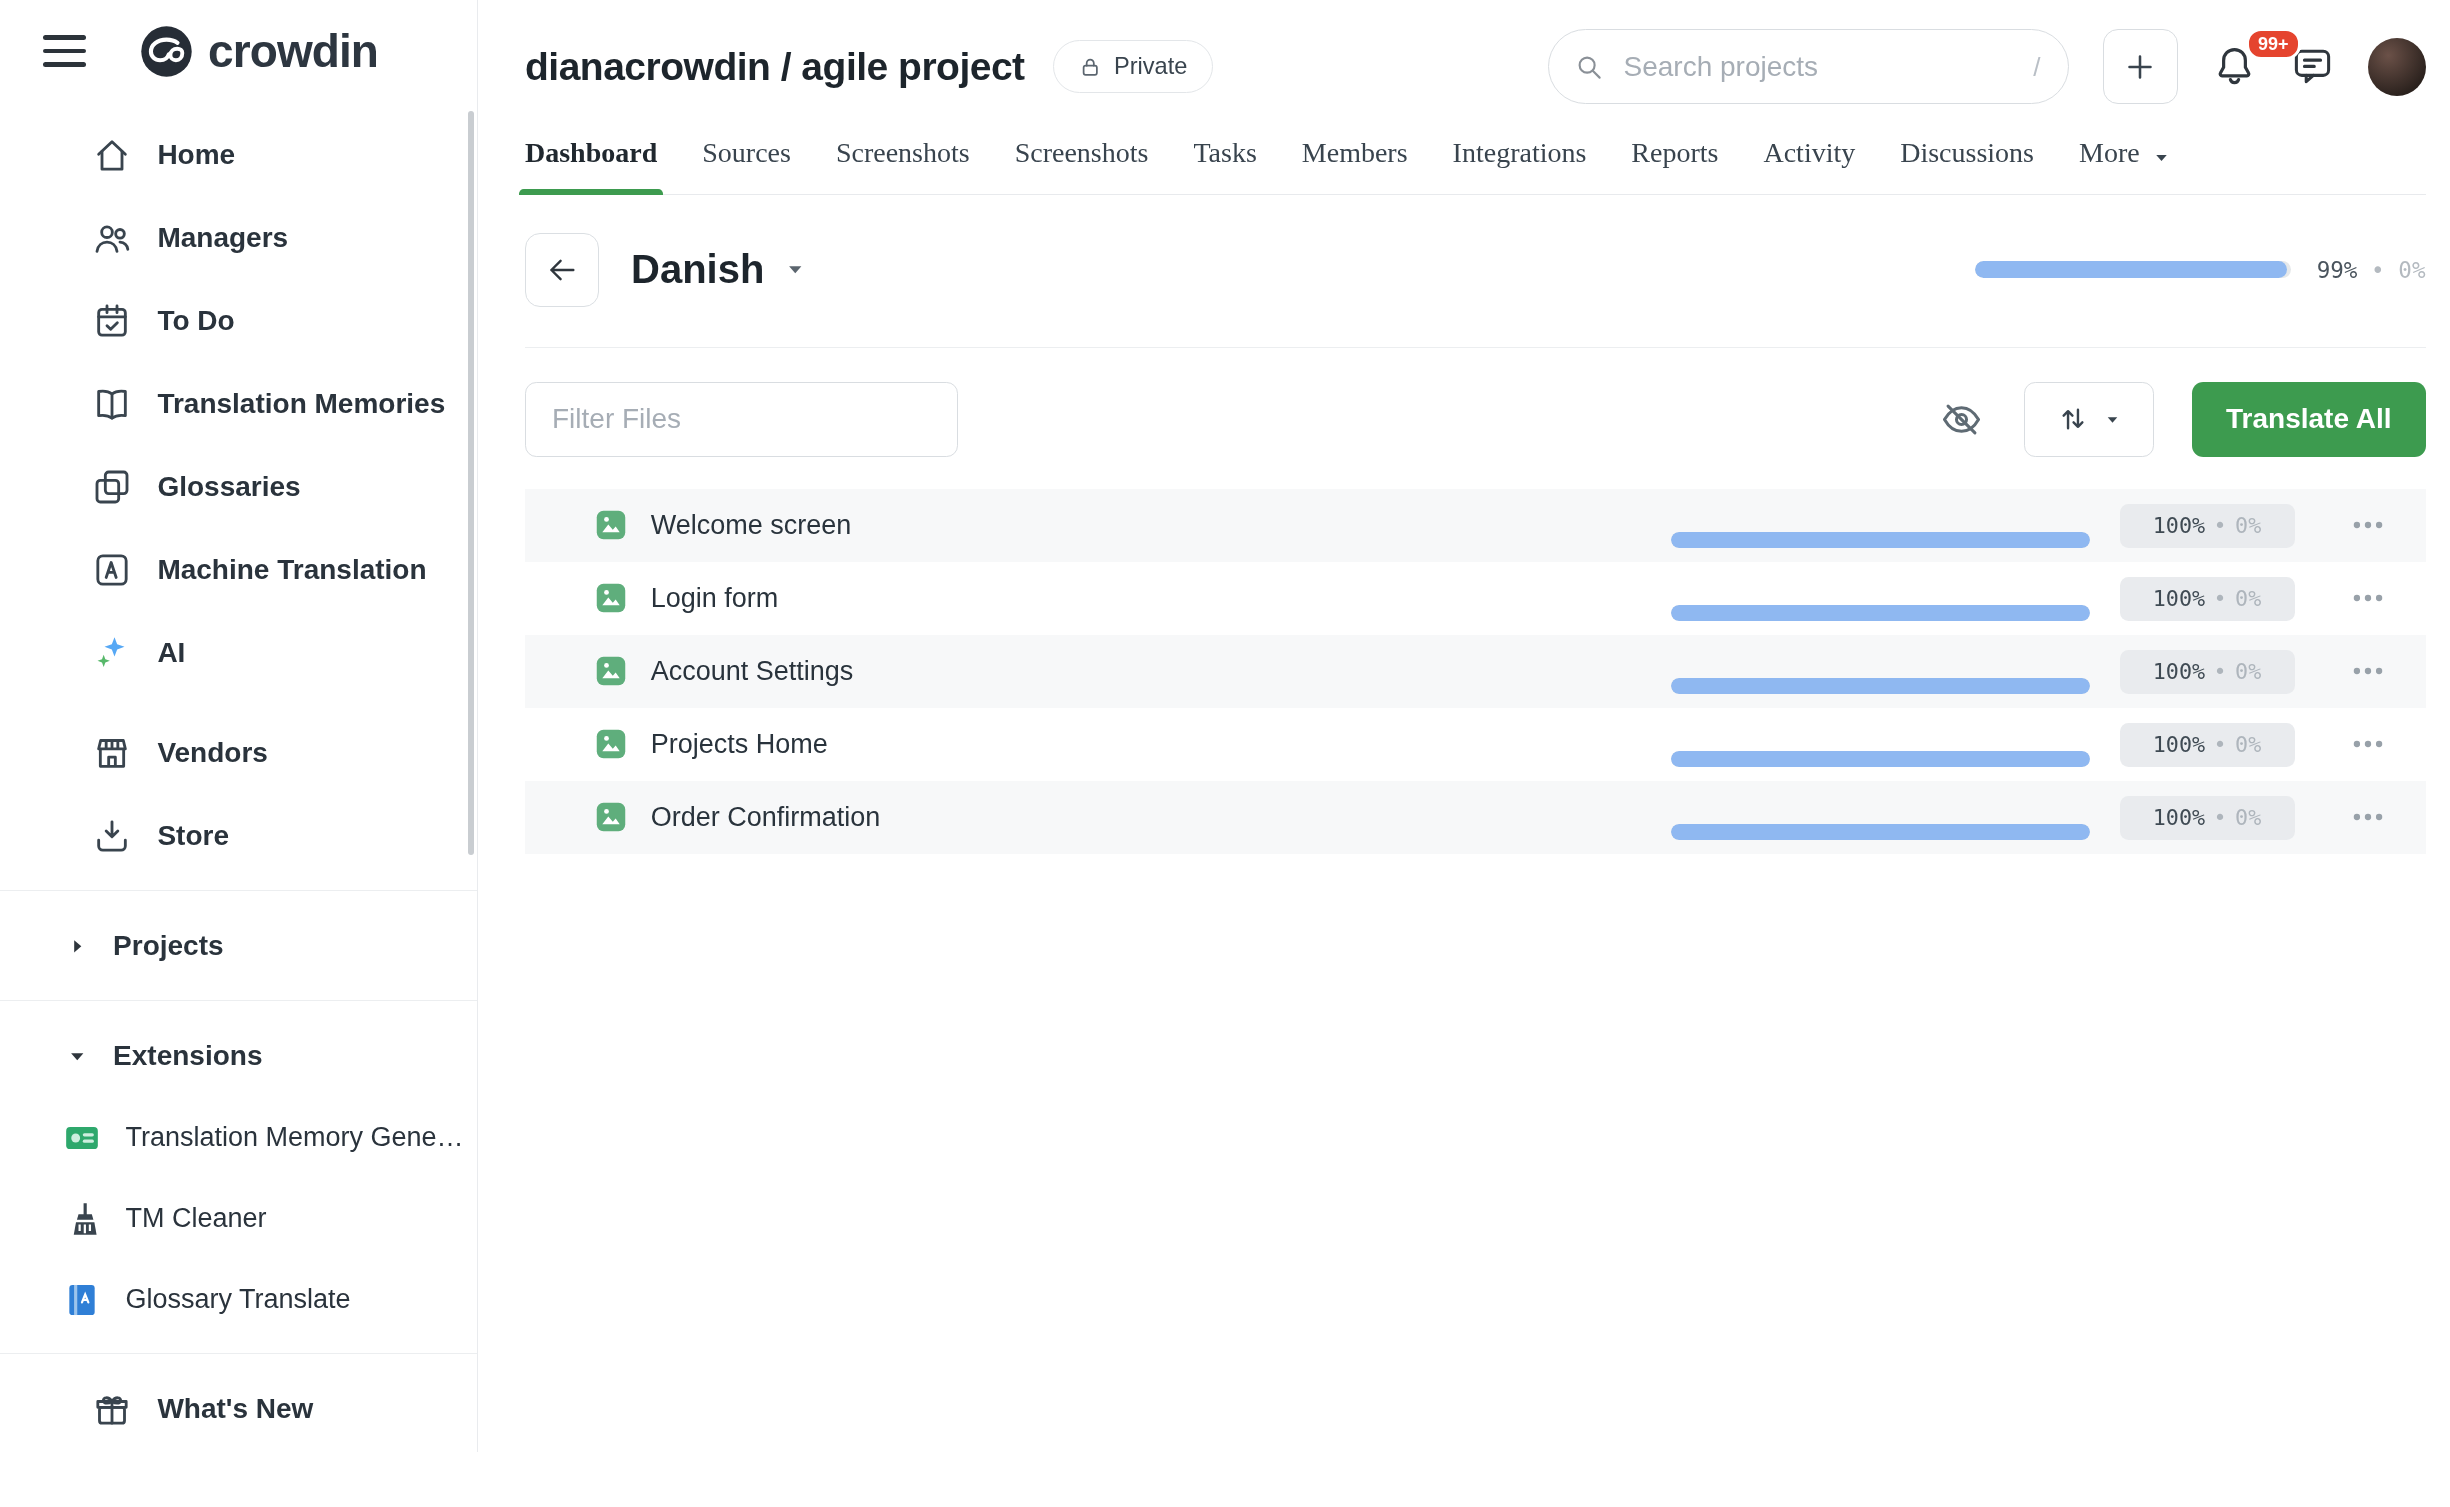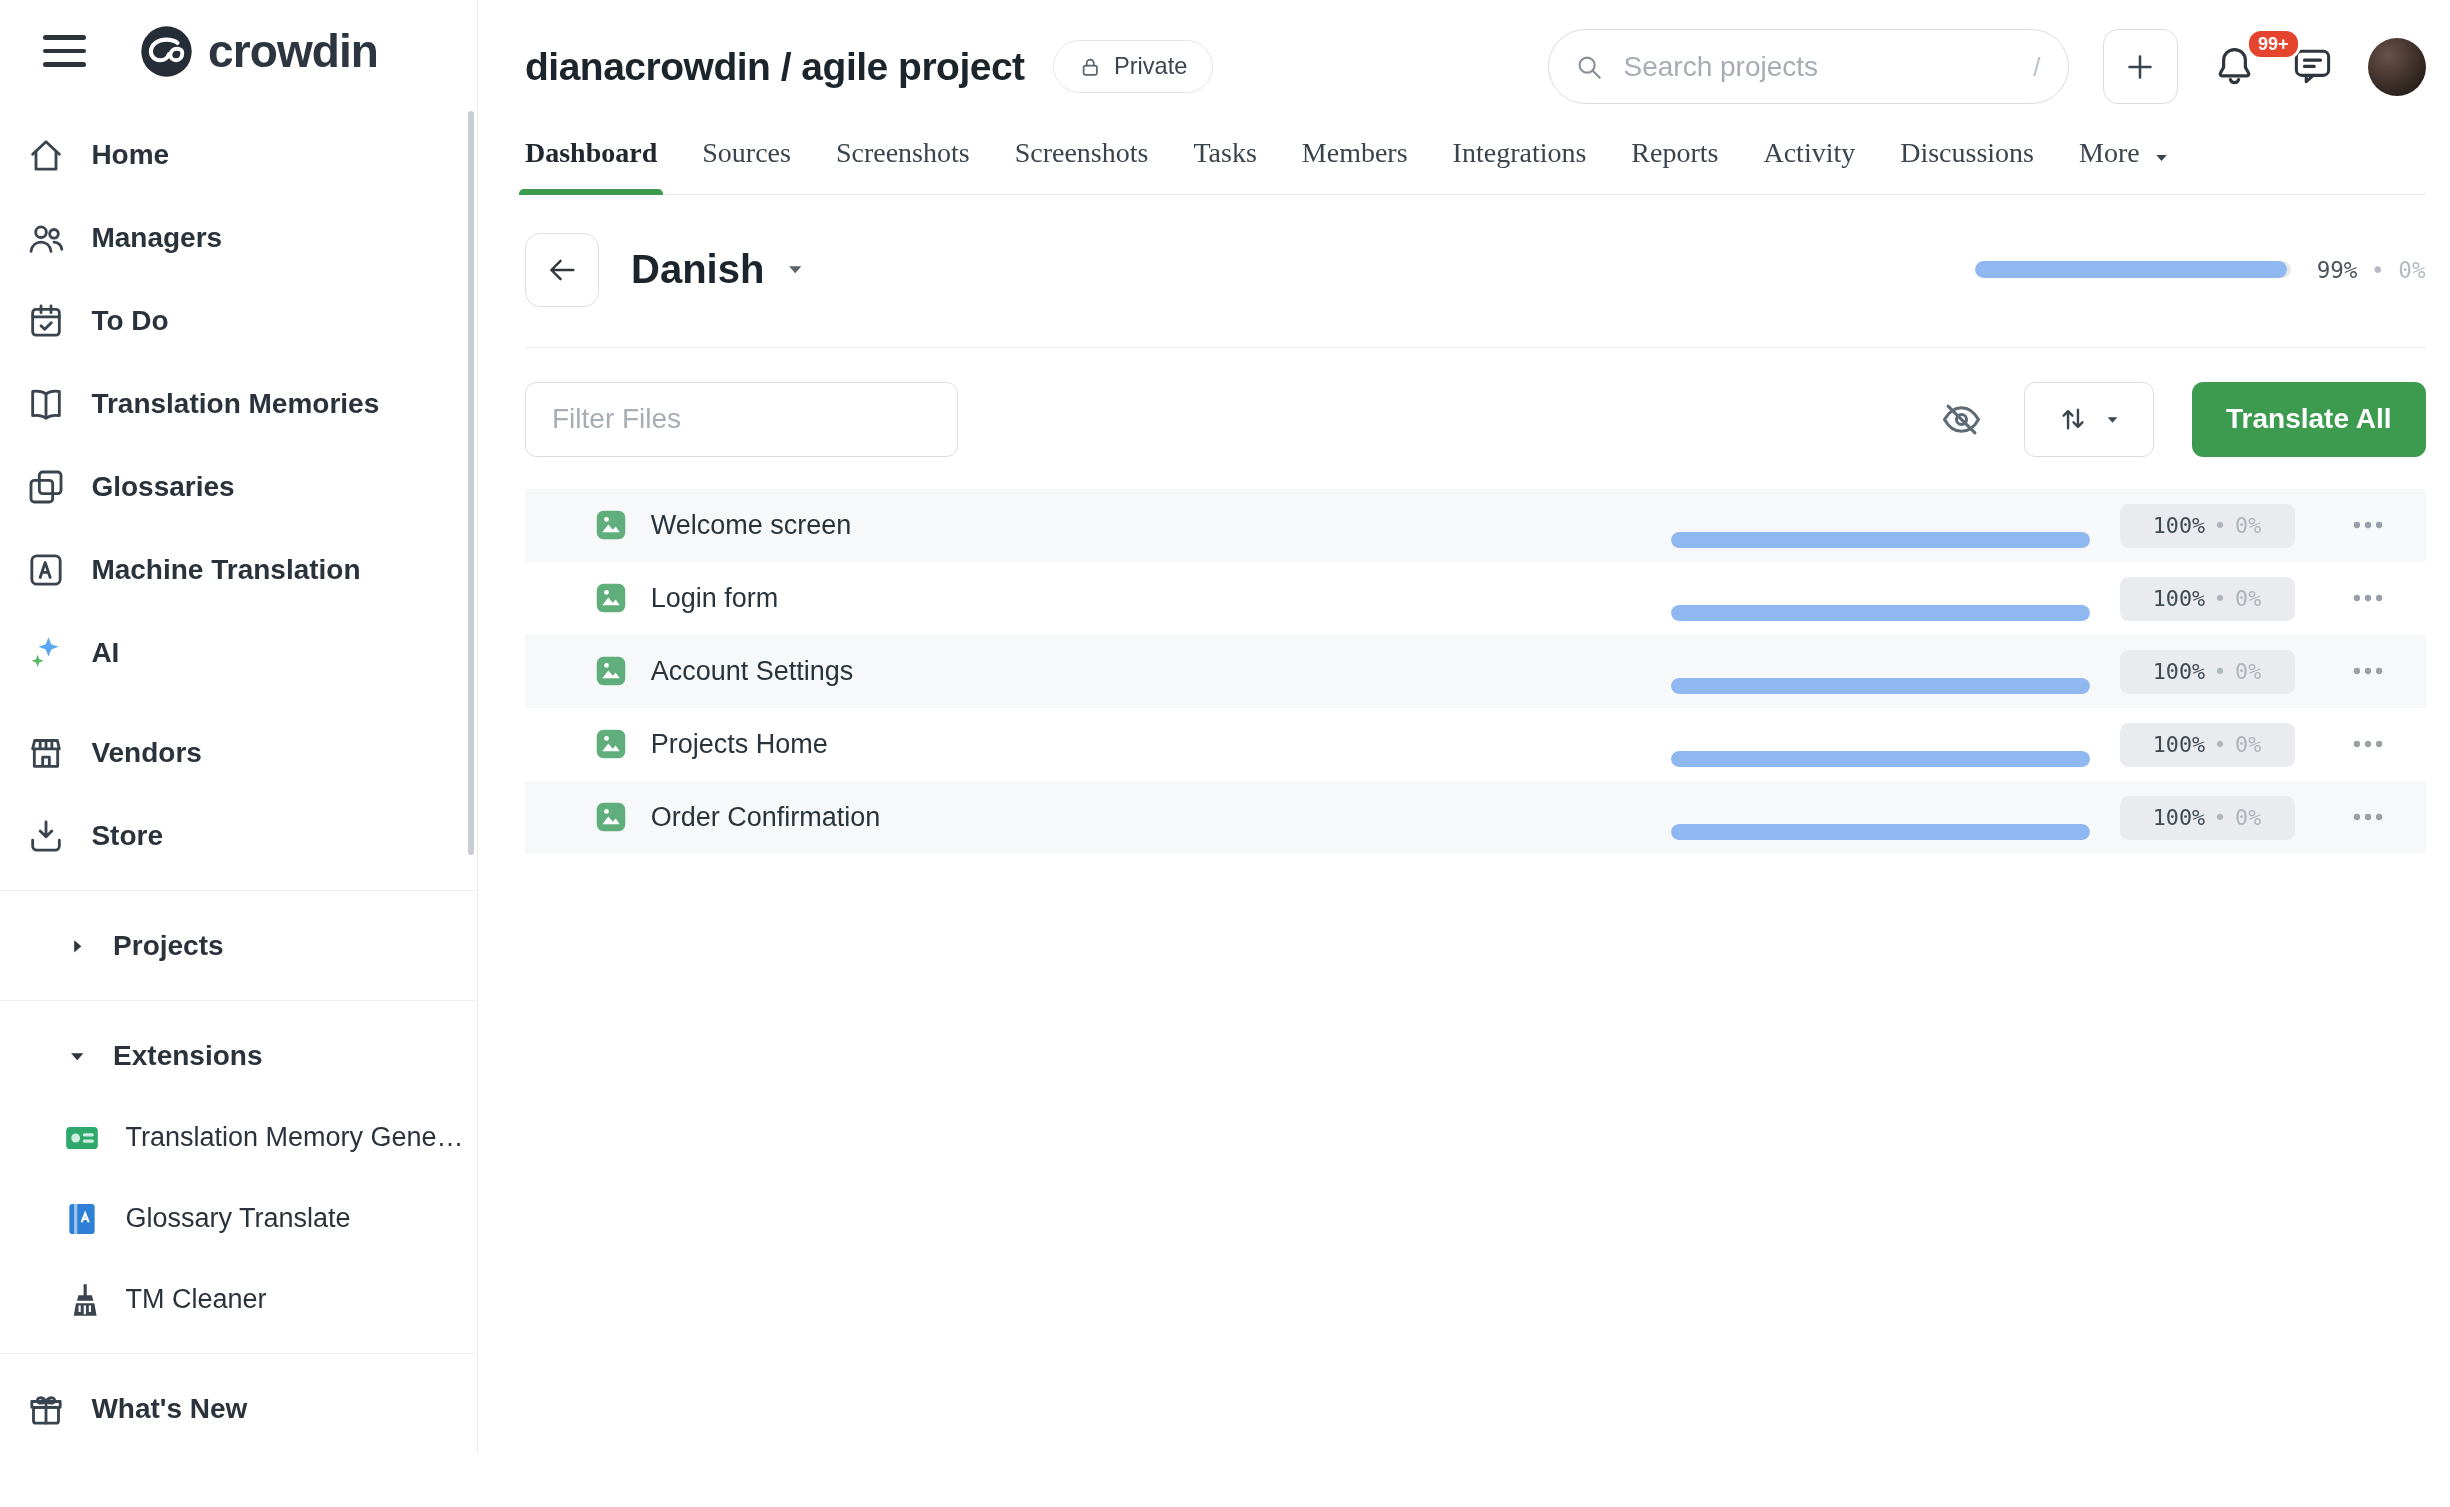--- a/index.html
+++ b/index.html
@@ -10,21 +10,21 @@
   
   .sidebar { width:478px; height:100%; flex-shrink:0; background:#fff; border-right:1.9px solid #e9ebee; position:relative; }
   .sidebar-header { height:102px; display:flex; align-items:center; padding-left:43px; }
   .hamburger { width:43px; display:flex; flex-direction:column; gap:8.5px; cursor:pointer; }
   .hamburger span { height:4.7px; background:#2c333a; border-radius:2.8px; }
   .logo { display:flex; align-items:center; margin-left:53px; gap:14px; }
   .logo-mark { width:55px; height:55px; }
   .logo-text { font-size:46px; font-weight:700; color:#2d3640; letter-spacing:-0.9px; }
 
   .side-nav { padding-top:11.3px; }
-  .nav-item { height:83px; display:flex; align-items:center; padding-left:26px; gap:25.4px; cursor:pointer; }
+  .nav-item { height:83px; display:flex; align-items:center; padding-left:63px; gap:25.4px; cursor:pointer;margin-left:29px; }
   .nav-item .icon { width:40px; height:40px; display:flex; align-items:center; justify-content:center; color:#39444e; flex-shrink:0; }
   .nav-item .label { font-size:28px; font-weight:600; color:#2a333c; white-space:nowrap; }
   .group-gap { margin-top:17px; }
   .divider { border:none; border-top:1.9px solid #eceef0; margin:13px 0; }
 
   .tree-item { height:83px; display:flex; align-items:center; padding-left:65px; gap:23.6px; cursor:pointer; }
   .tree-item .caret { width:24.5px; height:24.5px; color:#2f363d; flex-shrink:0; }
   .tree-item .label { font-size:28px; font-weight:600; color:#2a333c; }
 
   .ext-item { height:81px; display:flex; align-items:center; padding-left:63px; gap:24.5px; cursor:pointer; }
@@ -234,36 +234,36 @@
               <circle cx="8" cy="12" r="2.8" fill="#cdeede"></circle>
               <rect x="12.5" y="9" width="7" height="2" rx="1" fill="#cdeede"></rect>
               <rect x="12.5" y="13" width="7" height="2" rx="1" fill="#cdeede"></rect>
             </svg>
           </span>
         <span class="label">Translation Memory Gene…</span>
       </div>
       <div class="ext-item">
         <span class="icon">
             <svg viewBox="0 0 24 24">
+              <path d="M13 2h2v7h3.2l1 3.5H8.8l1-3.5H13z" fill="#39444e"></path>
+              <path d="M8.2 14h11.6l1.4 8H6.8z" fill="#39444e"></path>
+              <path d="M10.5 15.5v4M13.8 15.5v5.5M17 15.5v4" stroke="#fff" stroke-width="1.4"></path>
+            </svg>
+          </span>
+        <span class="label">TM Cleaner</span>
+      </div>
+      <div class="ext-item">
+        <span class="icon">
+            <svg viewBox="0 0 24 24">
               <rect x="4" y="2.5" width="16" height="19" rx="2" fill="#2f7fd6"></rect>
               <path d="M8 2.5v19" stroke="#9cc4ec" stroke-width="2"></path>
               <path d="M12 13.5l2-5 2 5M12.8 12h2.4" stroke="#fff" stroke-width="1.4" fill="none" stroke-linecap="round"></path>
             </svg>
           </span>
         <span class="label">Glossary Translate</span>
-      </div>
-      <div class="ext-item">
-        <span class="icon">
-            <svg viewBox="0 0 24 24">
-              <path d="M13 2h2v7h3.2l1 3.5H8.8l1-3.5H13z" fill="#39444e"></path>
-              <path d="M8.2 14h11.6l1.4 8H6.8z" fill="#39444e"></path>
-              <path d="M10.5 15.5v4M13.8 15.5v5.5M17 15.5v4" stroke="#fff" stroke-width="1.4"></path>
-            </svg>
-          </span>
-        <span class="label">TM Cleaner</span>
       </div>
 
       <hr class="divider">
 
       <div class="nav-item">
         <span class="icon">
             <svg class="s" viewBox="0 0 24 24">
               <rect x="4.5" y="11" width="15" height="9.5" rx="1.5"></rect>
               <path d="M3.5 7.5h17V11h-17zM12 7.5v13"></path>
               <path d="M12 7.5c-2-3.2-5.6-2.6-5.1-.4.4 1.9 3.1 1.7 5.1.4Z"></path>

